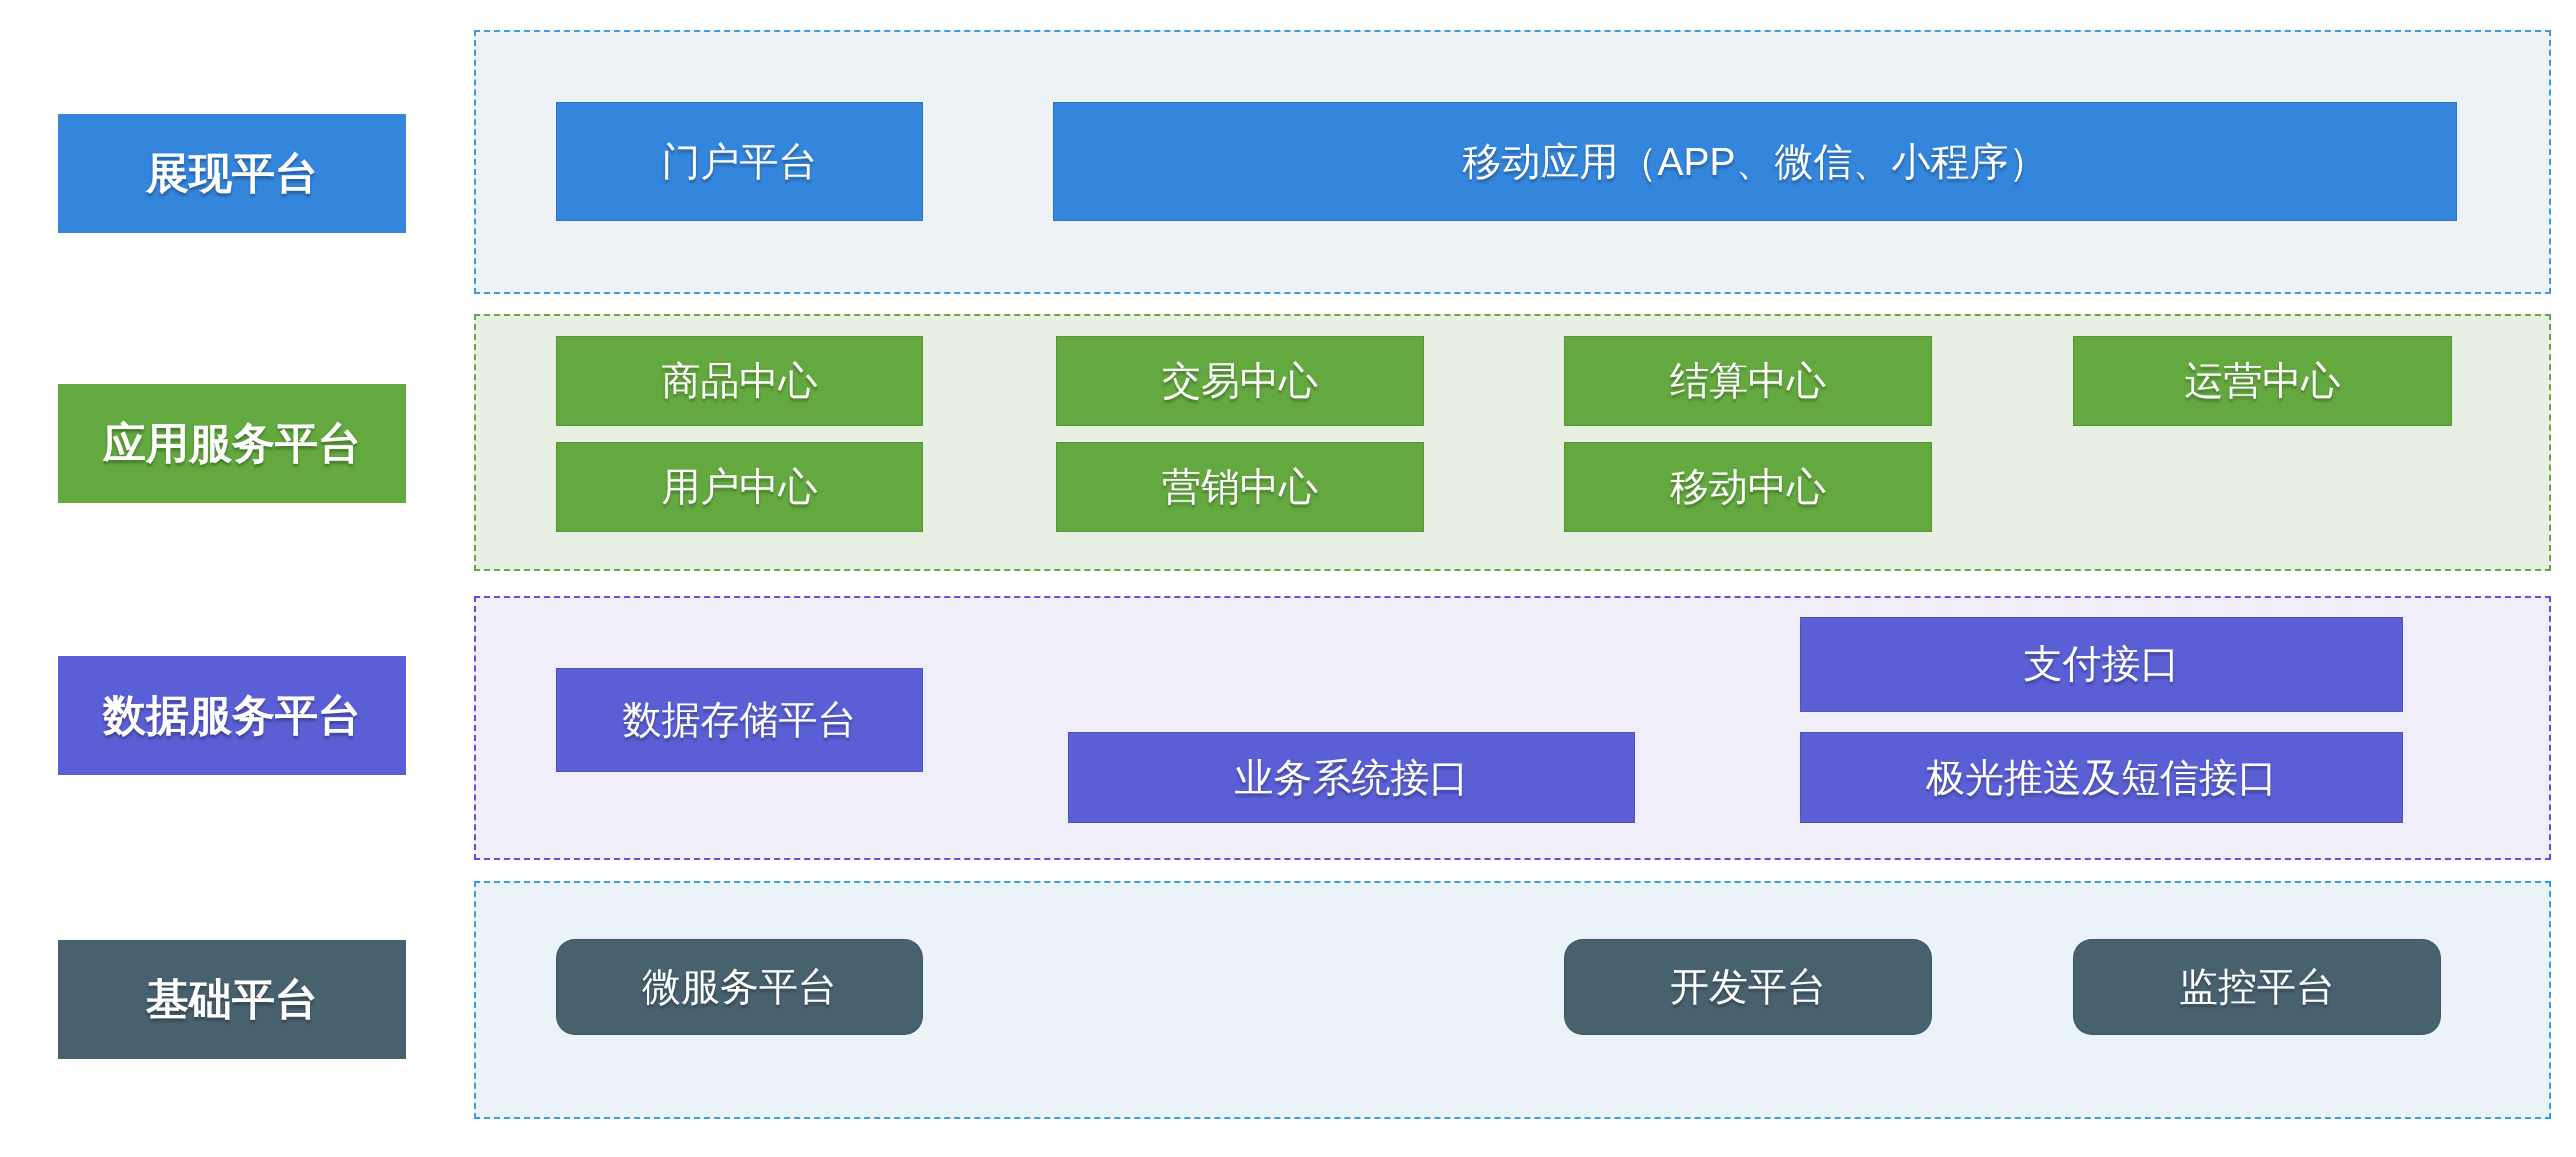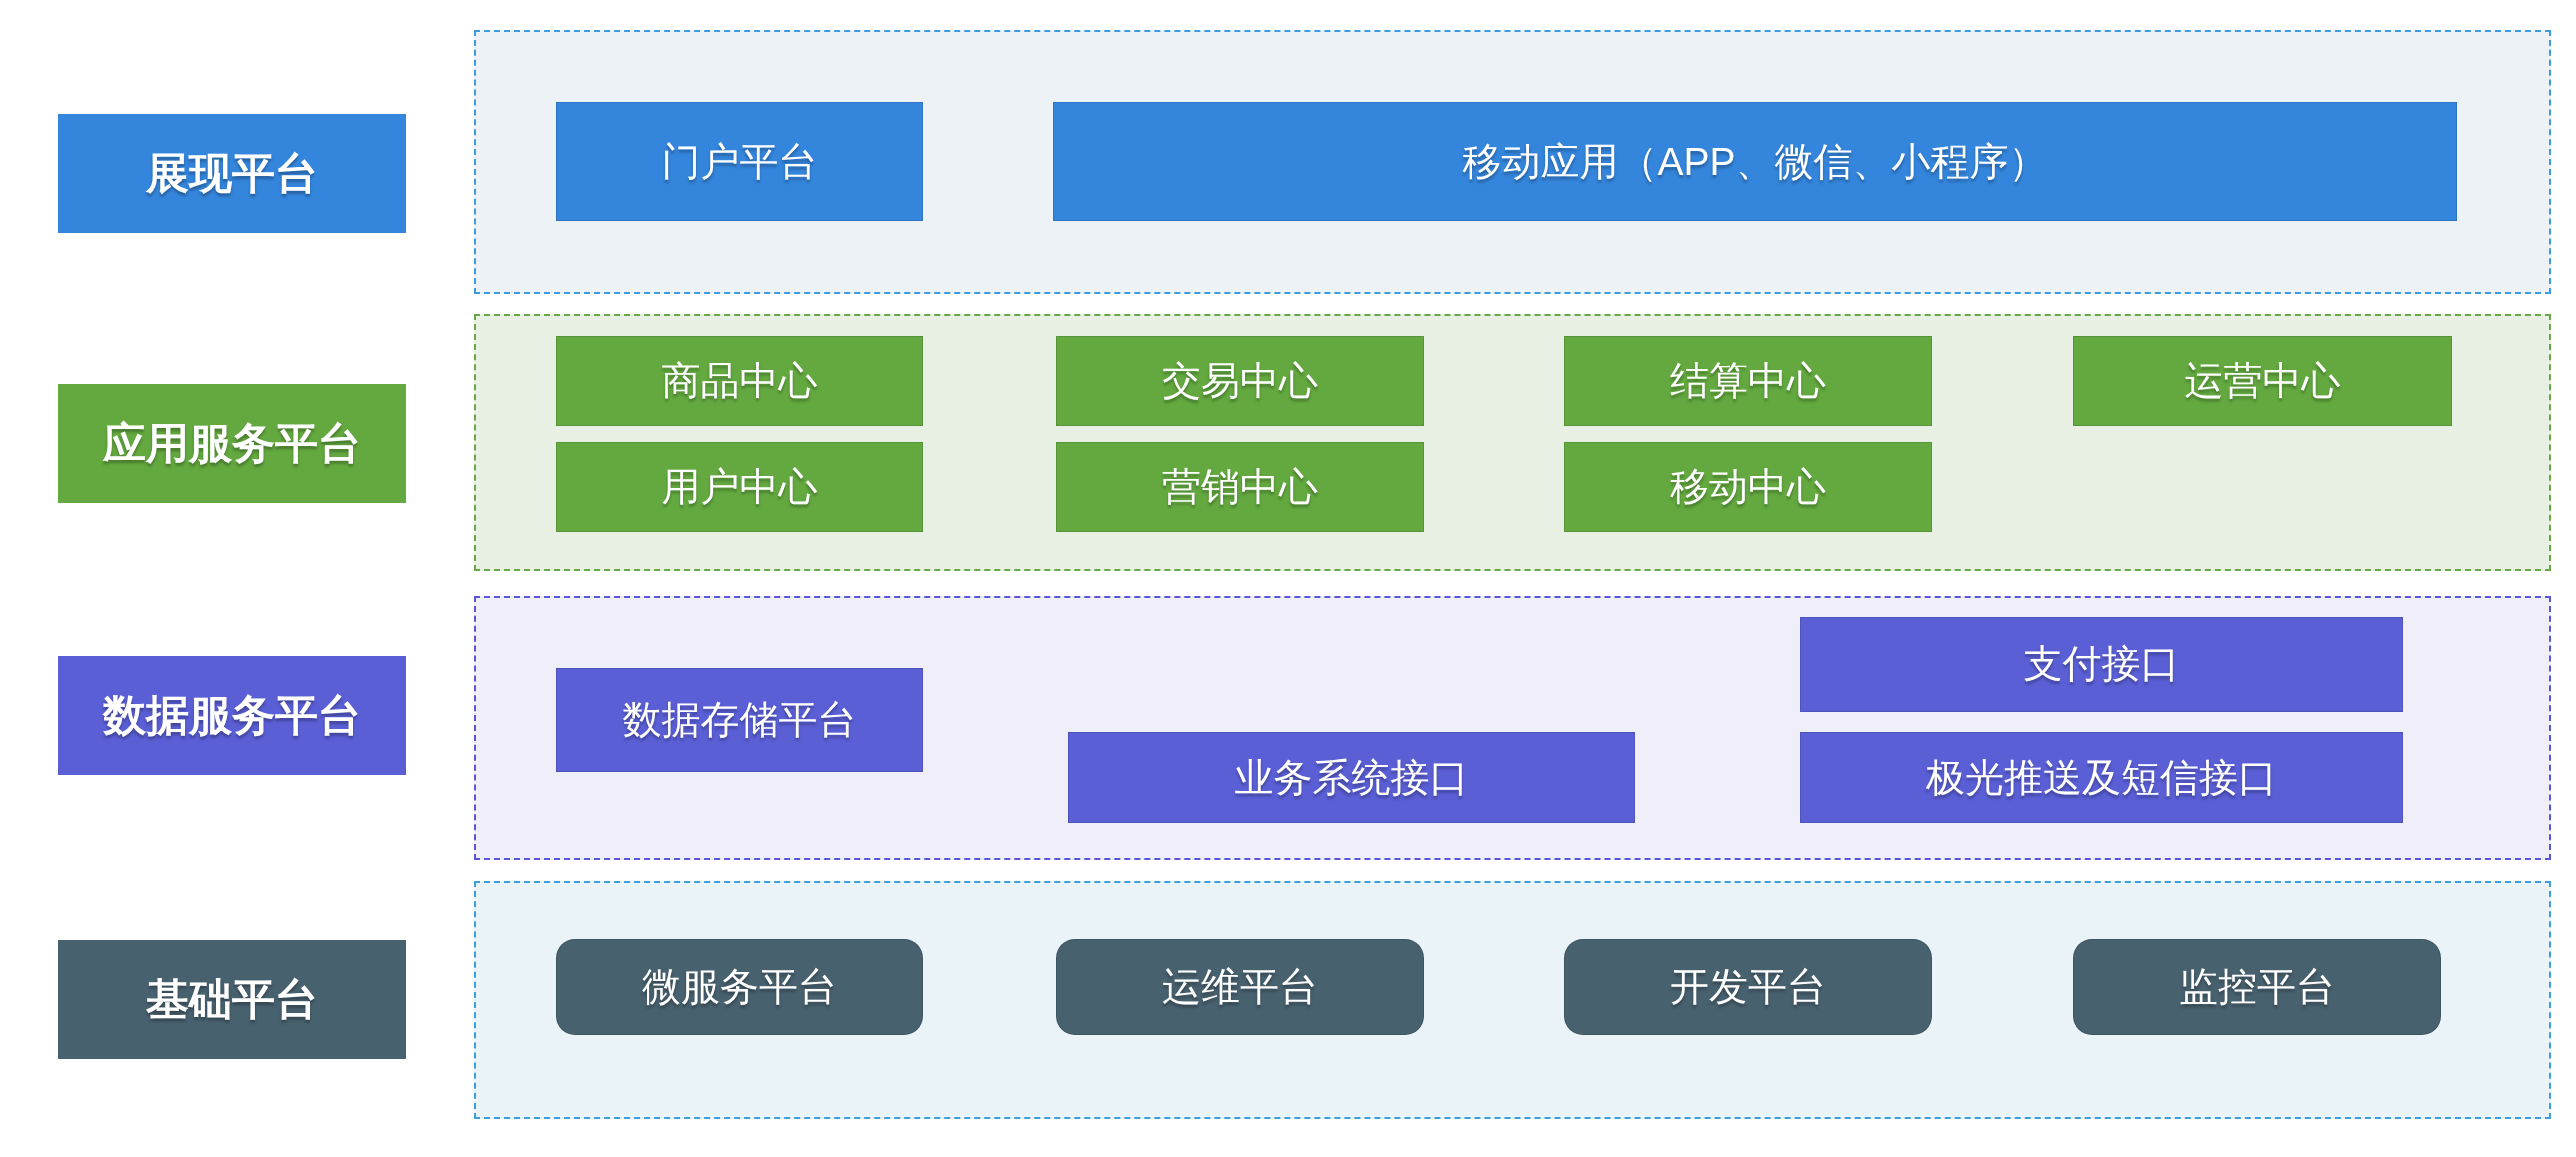--- a/index.html
+++ b/index.html
@@ -94,17 +94,16 @@
 
 <div class="container container-3">
   <div class="box purple data-storage">数据存储平台</div>
   <div class="box purple business-api">业务系统接口</div>
   <div class="box purple payment-api">支付接口</div>
   <div class="box purple jpush-api">极光推送及短信接口</div>
 </div>
 
 <div class="container container-4">
   <div class="box slate r4 col1">微服务平台</div>
-  <div class="box slate r4 col2">运维平台</div>
   <div class="box slate r4 col3">开发平台</div>
   <div class="box slate r4 col4n">监控平台</div>
 </div>
 
 
 </body></html>

